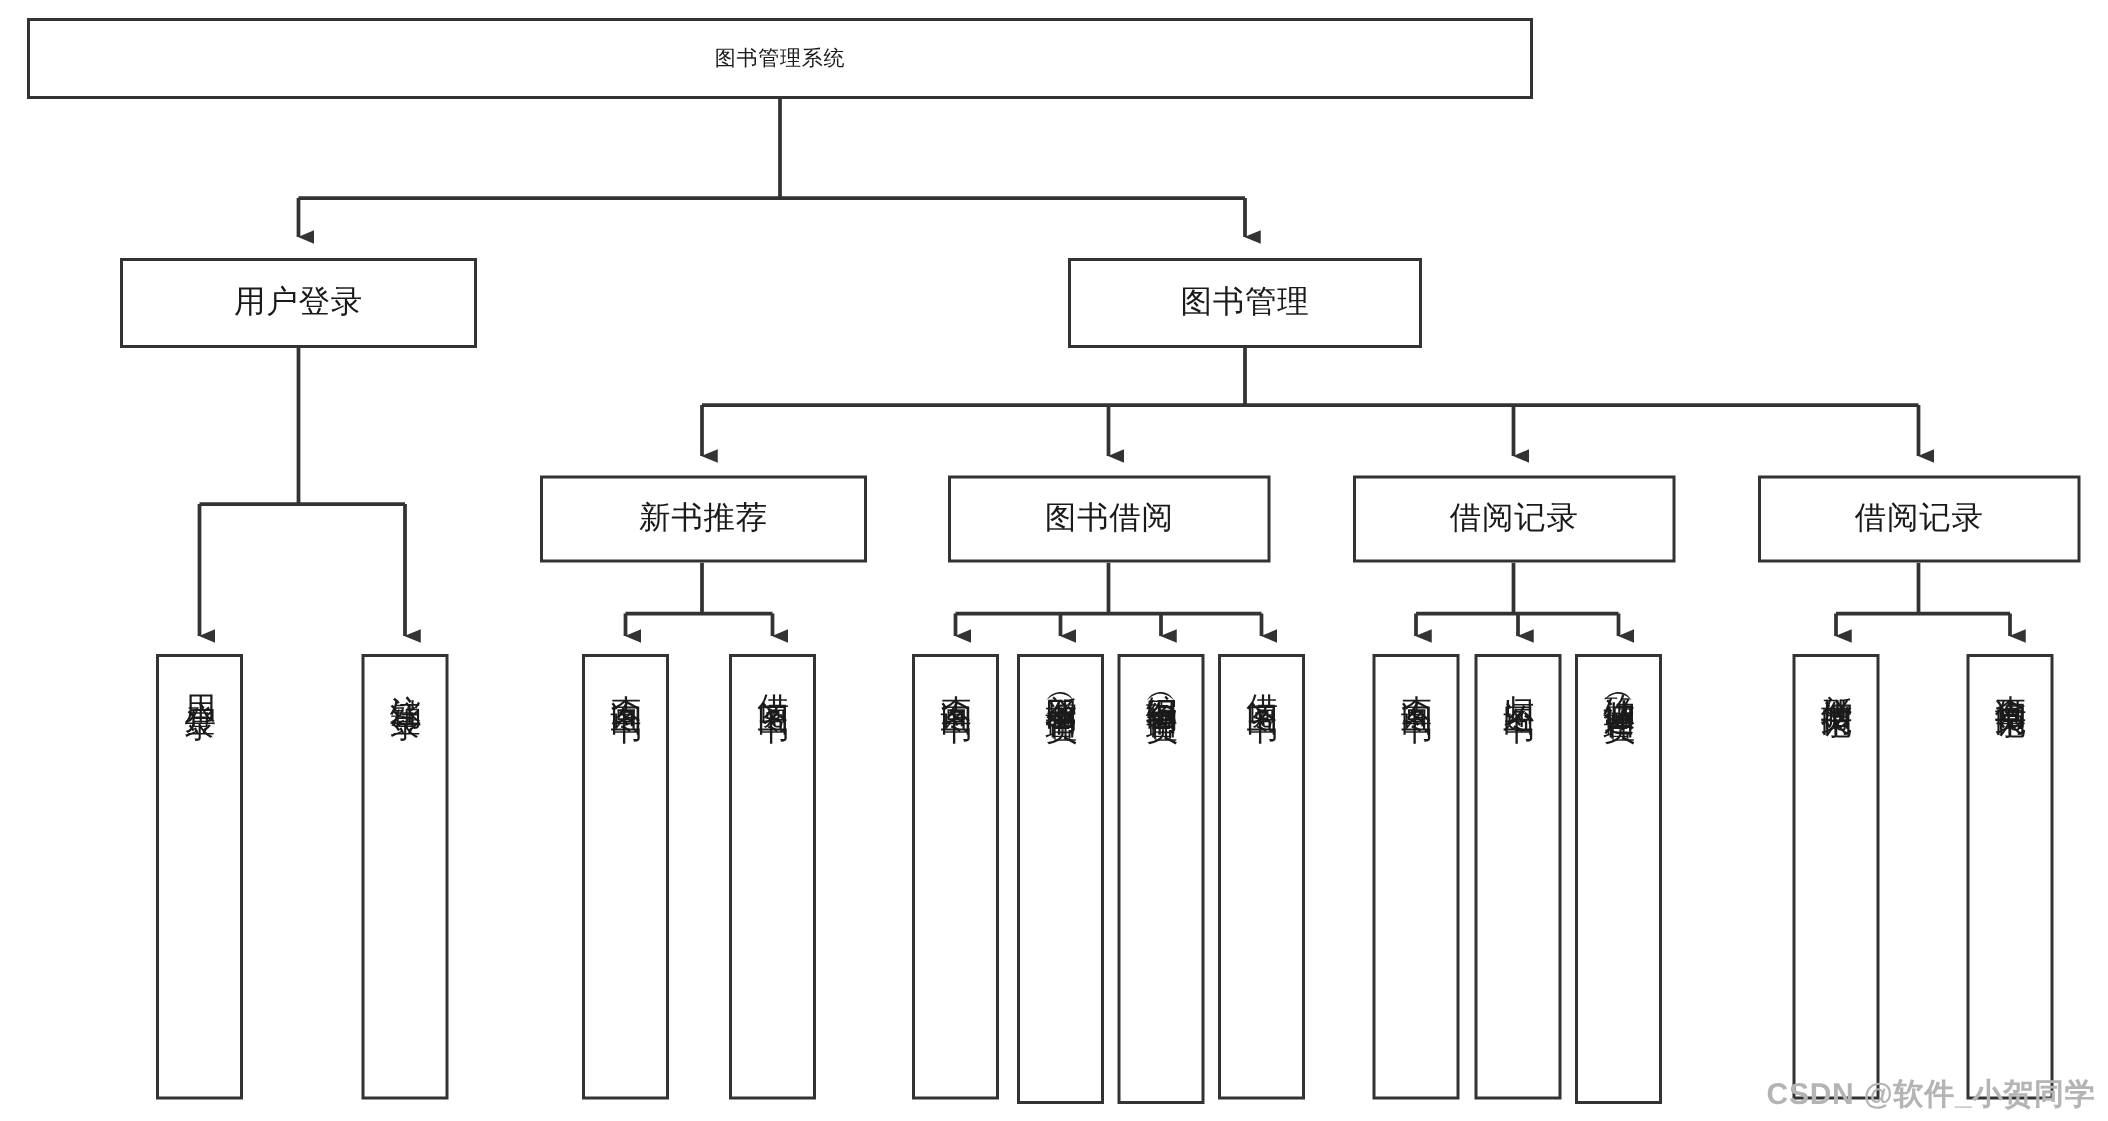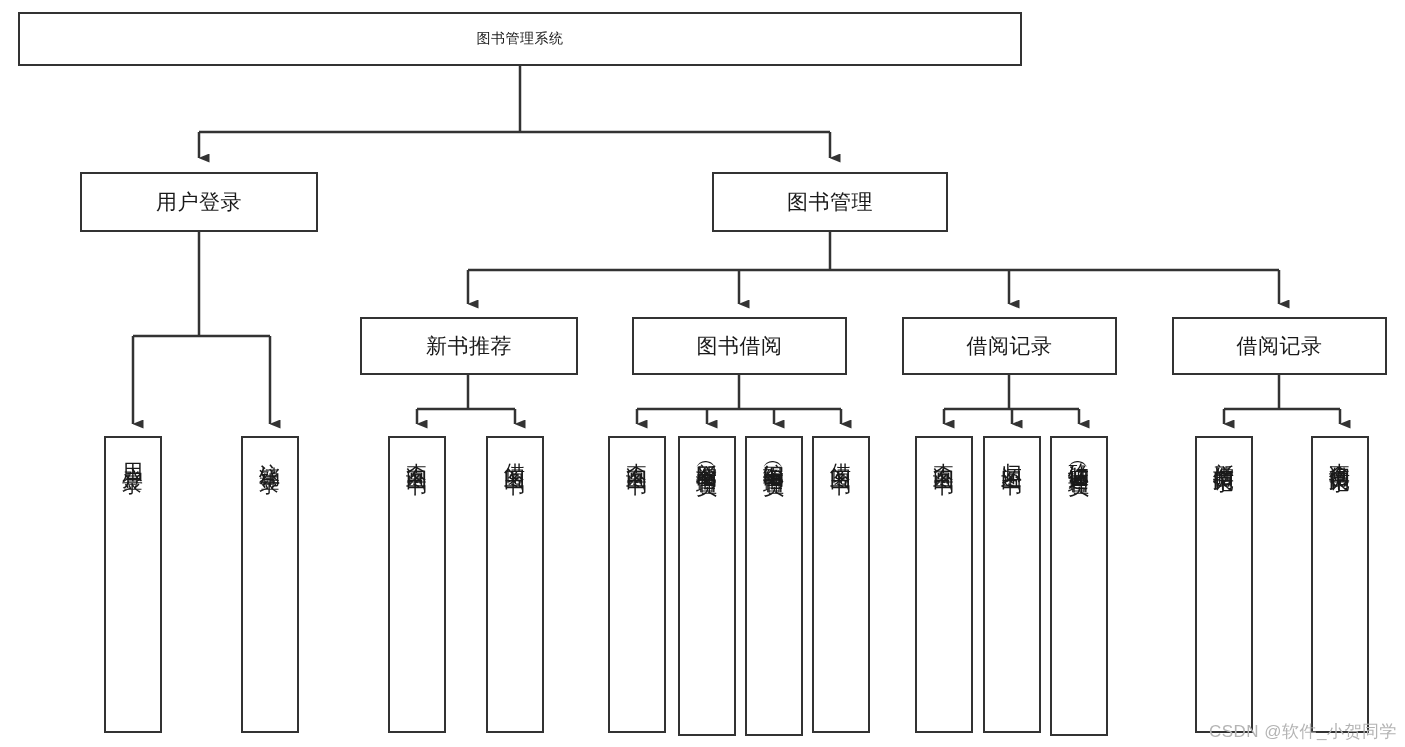--- a/index.html
+++ b/index.html
@@ -64,25 +64,26 @@
     letter-spacing: 4px;
     line-height: 1;
   }
   .node.vert.tall .node-label {
     letter-spacing: 2px;
   }
   .watermark {
     position: absolute;
     right: 8px;
     bottom: 4px;
-    font-size: 17px;
+    font-size: 20px;
     color: #b4b4b4;
     white-space: nowrap;
     z-index: 5;
     letter-spacing: 0.5px;
+    font-weight: bold;
   }
 </style>
 </head>
 <body>
 
 <div id="diagram-root">
 
   <svg id="edge-layer" viewBox="0 0 1405 747" width="1405" height="747" xmlns="http://www.w3.org/2000/svg">
     <defs>
       <marker id="arrowhead" markerWidth="9" markerHeight="11" refX="4.5" refY="10.5" orient="auto" markerUnits="userSpaceOnUse">

